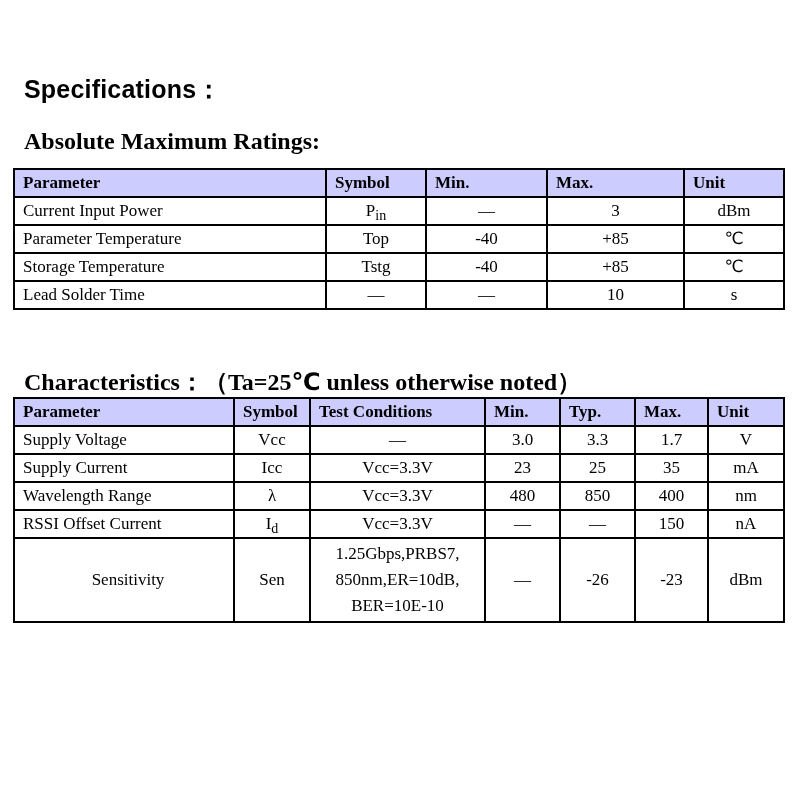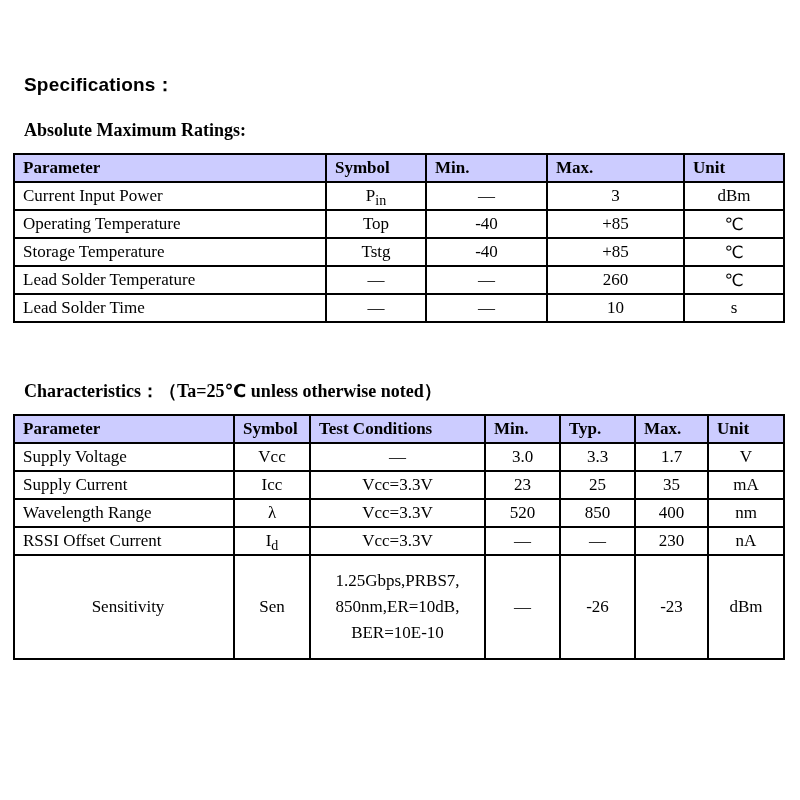--- a/index.html
+++ b/index.html
@@ -7,32 +7,32 @@
   body {
     width: 800px; height: 800px;
     background: #ffffff; color: #000000;
     font-family: "Liberation Serif", "DejaVu Sans", serif;
     overflow: hidden;
   }
   .page-title {
     margin: 74px 0 0 24px;
     font-family: "Liberation Sans", "DejaVu Sans", sans-serif;
     font-weight: bold;
-    font-size: 19px;
+    font-size: 25px;
     line-height: 1.2;
     letter-spacing: 0.2px;
   }
   .section-heading {
     font-weight: bold;
-    font-size: 18px;
+    font-size: 24px;
     line-height: 1.2;
     margin: 0 0 0 24px;
   }
   .heading-abs  { margin-top: 23px; margin-bottom: 12px; }
-  .heading-char { margin-top: 58px; margin-bottom: 11px; }
+  .heading-char { margin-top: 58px; }
   table.spec {
     border-collapse: collapse;
     margin-left: 13px;
     width: 770px;
     table-layout: fixed;
   }
   .spec th, .spec td {
     border: 2px solid #000000;
     font-size: 17px;
     padding: 0;
@@ -41,21 +41,21 @@
   }
   .spec th {
     background: #ccccff;
     text-align: left;
     padding-left: 8px;
     height: 28px;
     font-weight: bold;
   }
   .spec td { height: 28px; text-align: center; vertical-align: middle; }
   .spec td.param { text-align: left; padding-left: 8px; }
-  .spec tr.tall td { height: 104px; text-align: center; }
+  .spec tr.tall td { height: 84px; text-align: center; }
   sub { font-size: 14px; line-height: 0; }
   .test-line { line-height: 26px; }
 </style>
 </head>
 <body>
 
 <div>
 
   <h1 class="page-title">Specifications：</h1>
 
@@ -78,38 +78,31 @@
         <th>Unit</th>
       </tr>
       <tr>
         <td class="param">Current Input Power</td>
         <td><span>P</span><sub>in</sub></td>
         <td>—</td>
         <td>3</td>
         <td>dBm</td>
       </tr>
       <tr>
-        <td class="param">Operating Temperature</td>
+        <td class="param">Parameter Temperature</td>
         <td><span>Top</span><sub></sub></td>
         <td>-40</td>
         <td>+85</td>
         <td>℃</td>
       </tr>
       <tr>
         <td class="param">Storage Temperature</td>
         <td><span>Tstg</span><sub></sub></td>
         <td>-40</td>
         <td>+85</td>
-        <td>℃</td>
-      </tr>
-      <tr>
-        <td class="param">Lead Solder Temperature</td>
-        <td><span>—</span><sub></sub></td>
-        <td>—</td>
-        <td>260</td>
         <td>℃</td>
       </tr>
       <tr>
         <td class="param">Lead Solder Time</td>
         <td><span>—</span><sub></sub></td>
         <td>—</td>
         <td>10</td>
         <td>s</td>
       </tr>
     </tbody>
@@ -152,32 +145,32 @@
         <td>Vcc=3.3V</td>
         <td>23</td>
         <td>25</td>
         <td>35</td>
         <td>mA</td>
       </tr>
       <tr>
         <td class="param">Wavelength Range</td>
         <td><span>λ</span><sub></sub></td>
         <td>Vcc=3.3V</td>
-        <td>520</td>
+        <td>480</td>
         <td>850</td>
         <td>400</td>
         <td>nm</td>
       </tr>
       <tr>
         <td class="param">RSSI Offset Current</td>
         <td><span>I</span><sub>d</sub></td>
         <td>Vcc=3.3V</td>
         <td>—</td>
         <td>—</td>
-        <td>230</td>
+        <td>150</td>
         <td>nA</td>
       </tr>
       <tr class="tall">
         <td class="param">Sensitivity</td>
         <td><span>Sen</span><sub></sub></td>
         <td>
           <div class="test-line">1.25Gbps,PRBS7,</div>
           <div class="test-line">850nm,ER=10dB,</div>
           <div class="test-line">BER=10E-10</div>
         </td>

